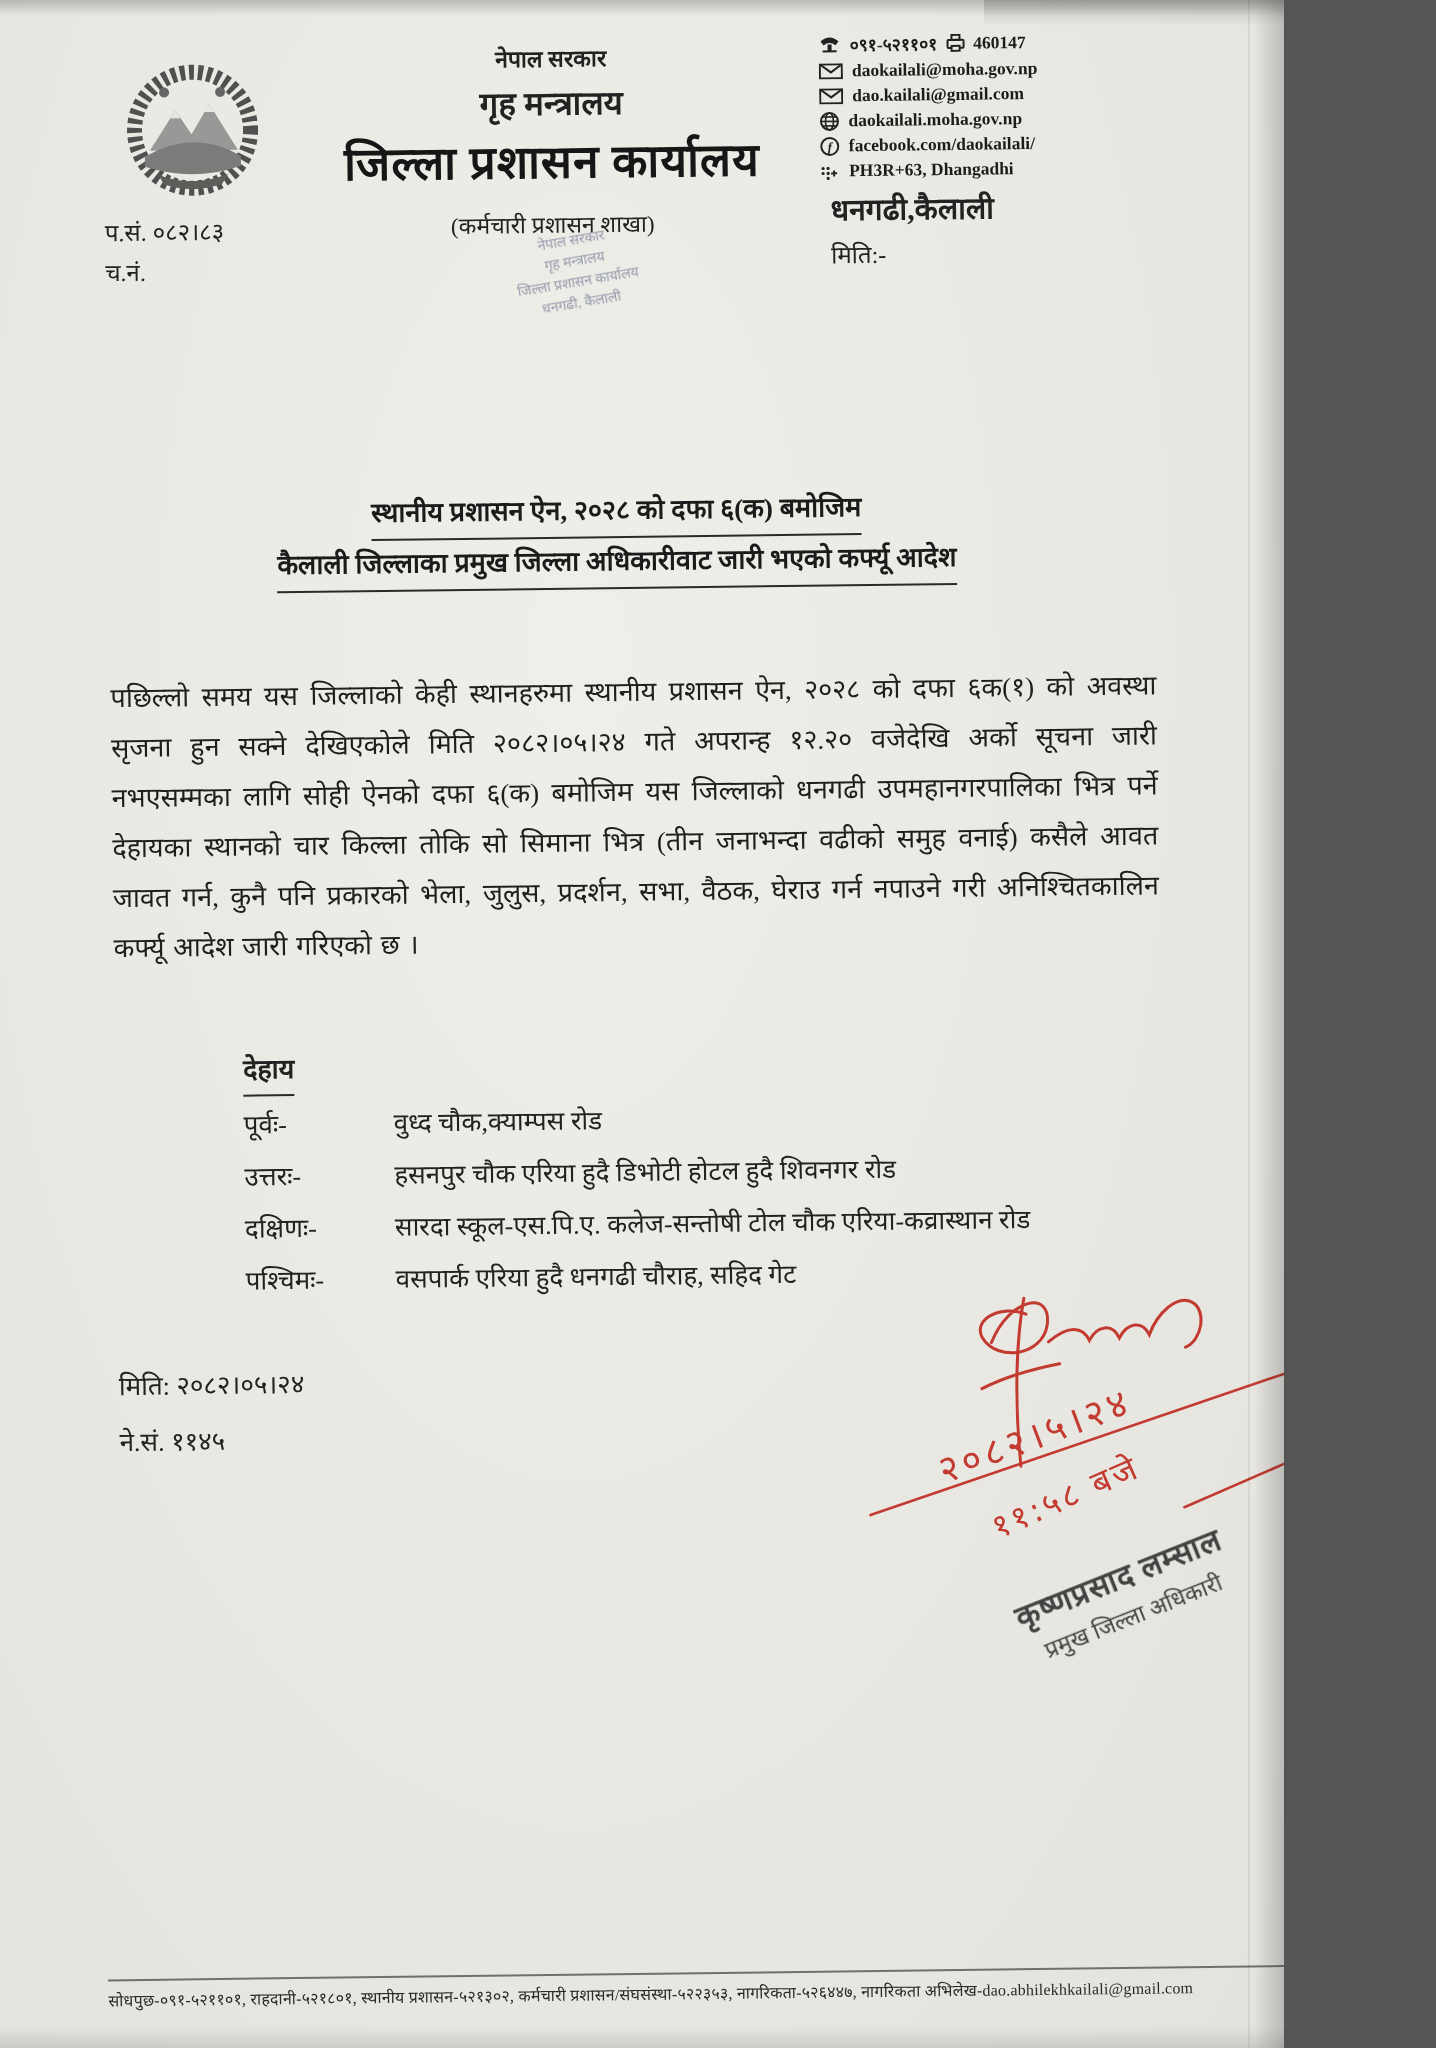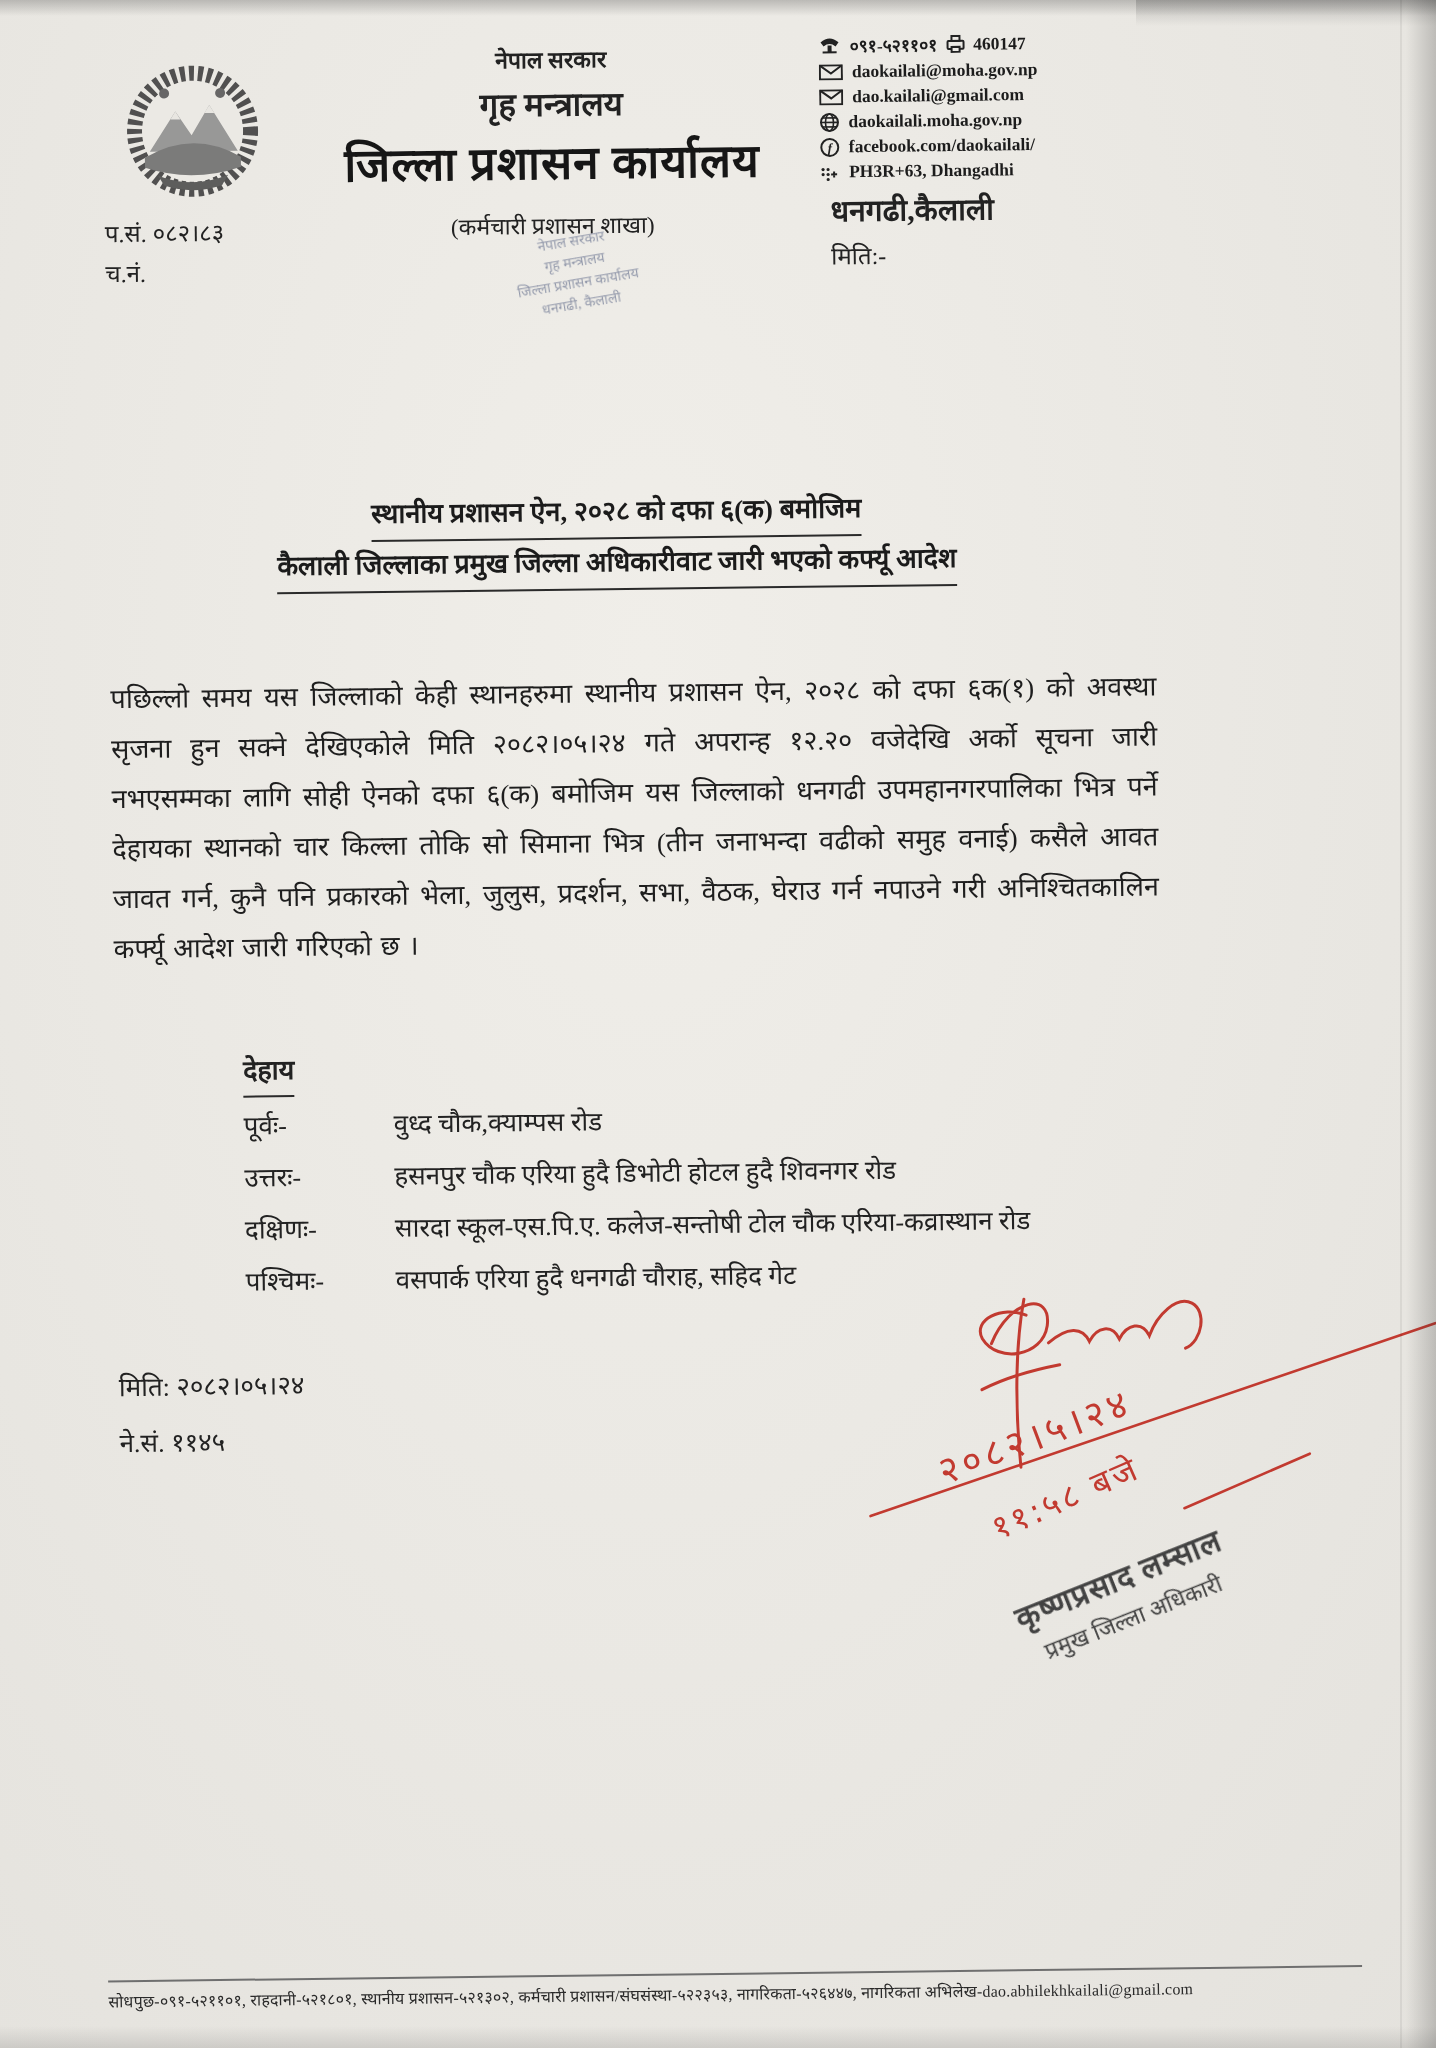--- a/index.html
+++ b/index.html
@@ -1,17 +1,17 @@
 <!DOCTYPE html>
 <html><head>
 <meta charset="utf-8">
 <style>
   html,body{margin:0;padding:0;background:#555;}
   .page{
-    position:relative;width:1436px;height:2048px;overflow:hidden;
+    position:relative;width:1284px;height:2048px;overflow:hidden;
     background:
       radial-gradient(ellipse at 45% 32%, #f0eee9 0%, #eae8e3 52%, #e4e2dd 100%);
     font-family:"Liberation Serif","DejaVu Serif",serif;
     color:#222;
   }
   .content{position:absolute;inset:0;transform:rotate(-0.7deg);transform-origin:55% 40%;}
   .abs{position:absolute;}
 
   
   .edge-top{left:0;top:0;width:100%;height:16px;background:linear-gradient(to bottom,rgba(60,60,60,.28),rgba(60,60,60,0));}

